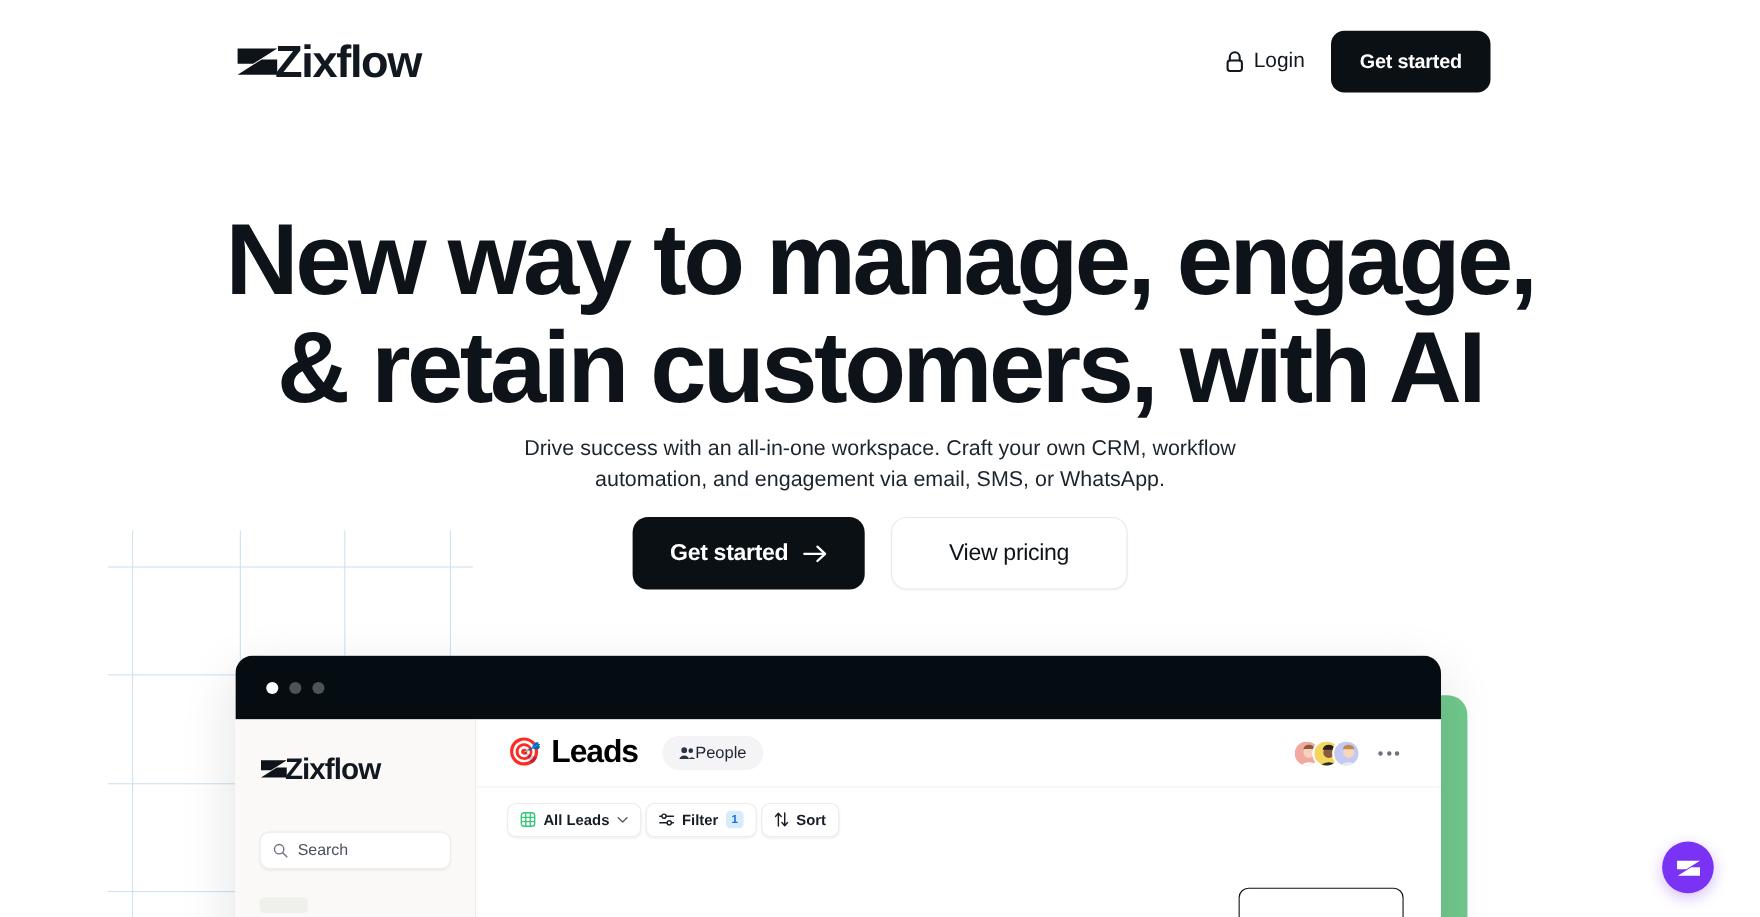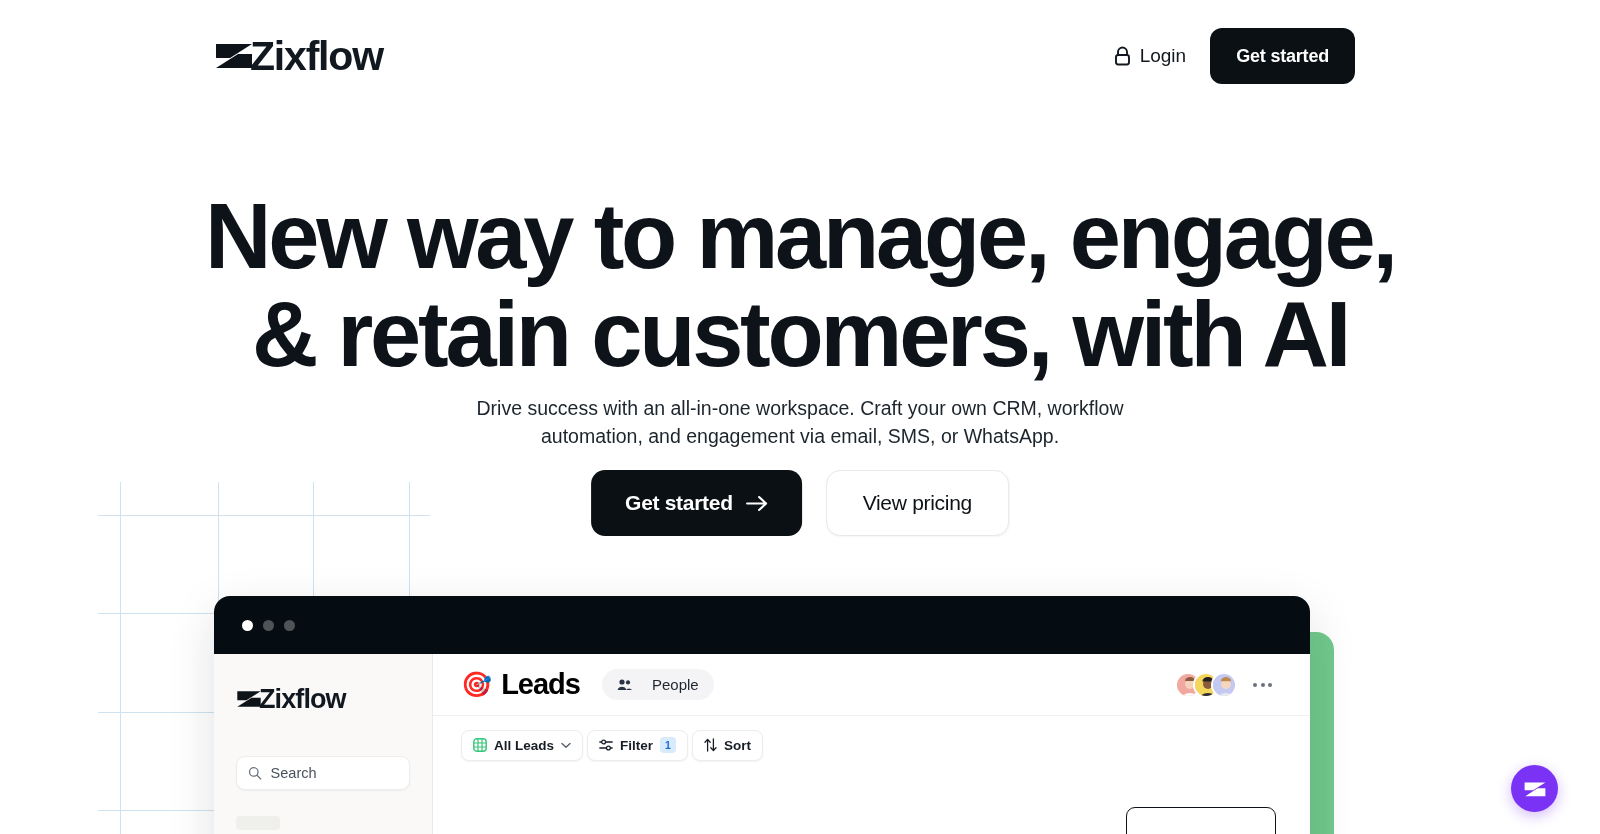--- a/index.html
+++ b/index.html
@@ -68,21 +68,21 @@
   }
   .cta-primary {
     background: #0a1014; color: #fff; border: none; border-radius: 14px;
     font-family: "Liberation Sans", sans-serif;
     height: 66px; padding: 0 34px; font-size: 21px; font-weight: 700;
     letter-spacing: -0.3px; display: flex; align-items: center; gap: 13px; cursor: pointer;
   }
   .cta-secondary {
     background: #fff; color: #0d1318; border: 1px solid #e6e8eb; border-radius: 14px;
     font-family: "Liberation Sans", sans-serif;
-    height: 66px; padding: 0 36px; font-size: 21px; font-weight: 500;
+    height: 66px; padding: 0 52px; font-size: 21px; font-weight: 500;
     letter-spacing: -0.3px; display: flex; align-items: center; cursor: pointer;
     box-shadow: 0 1px 2px rgba(16,24,40,0.04);
   }
 
   
   .green-panel {
     position: absolute; left: 1250px; top: 632px; width: 84px; height: 260px;
     background: #71c98c; border-radius: 18px; z-index: 35;
   }
 
@@ -130,21 +130,21 @@
 
   .app-main { flex: 1; background: #fff; min-width: 0; }
   .main-head {
     height: 62px; display: flex; align-items: center;
     padding: 0 36px 0 28px; border-bottom: 1px solid #f0f0f0;
   }
   .leads-emoji { font-size: 25px; line-height: 1; margin-right: 9px; }
   .leads-title { font-size: 29px; font-weight: 700; letter-spacing: -1px; color: #000000; }
   .people-pill {
     margin-left: 22px; height: 31px; background: #f4f4f6; border-radius: 16px;
-    display: flex; align-items: center; gap: 20px; padding: 0 15px;
+    display: flex; align-items: center; gap: 0; padding: 0 15px;
     font-size: 15px; font-weight: 500; color: #1f2630; cursor: pointer;
   }
   .head-right { margin-left: auto; display: flex; align-items: center; gap: 14px; }
   .avatars { display: flex; align-items: center; }
   .avatar {
     width: 26px; height: 26px; border-radius: 50%; border: 2px solid #fff;
     margin-left: -8px; overflow: hidden; position: relative;
   }
   .avatar:first-child { margin-left: 0; }
   .kebab { display: flex; gap: 3.5px; align-items: center; cursor: pointer; padding: 6px 2px; }

